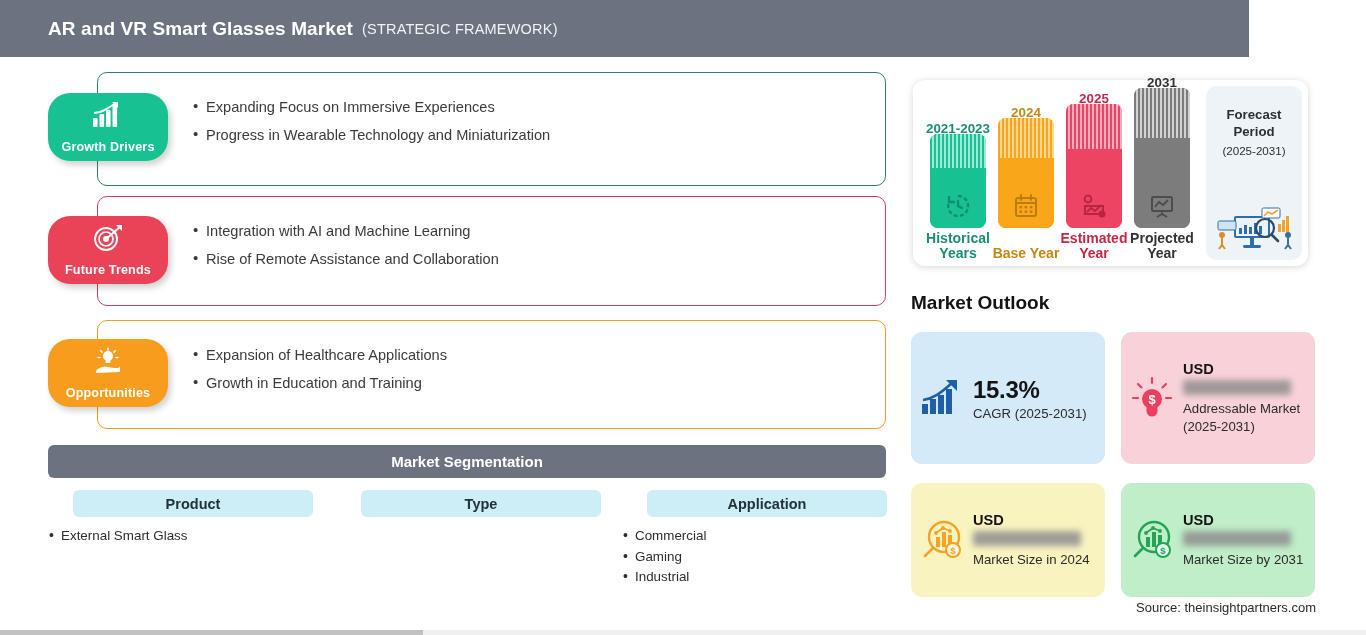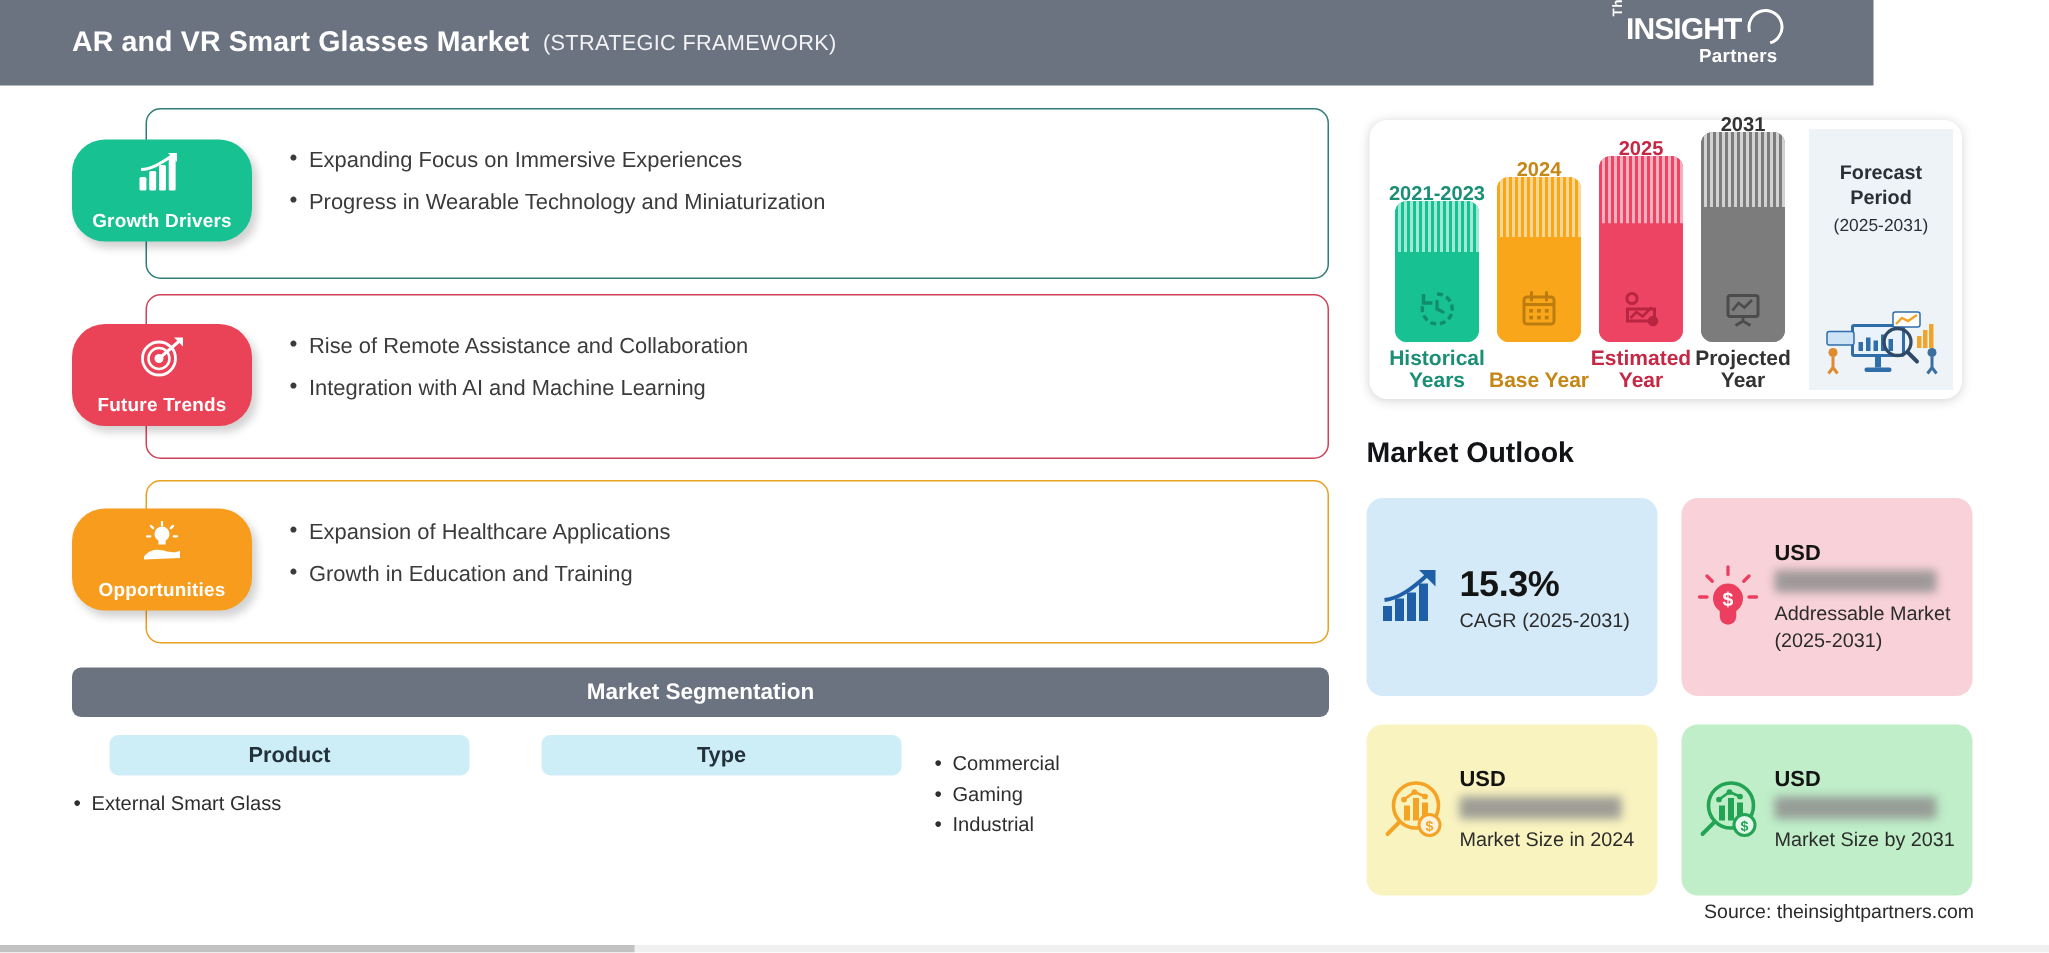--- a/index.html
+++ b/index.html
@@ -163,21 +163,21 @@
   }
   .tl-cap {
     position: absolute; left: -9px; width: 80px; bottom: -2px;
     text-align: center; font-size: 14px; font-weight: bold;
     line-height: 14.5px;
   }
 
   .forecast {
     position: absolute; right: 6px; top: 6px;
     width: 96px; height: 174px;
-    background: #eef3f8; border-radius: 0;
+    background: #eef3f8; border-radius: 10px;
     display: flex; flex-direction: column; align-items: center;
   }
   .forecast-title {
     margin-top: 20px; text-align: center;
     font-size: 13.2px; font-weight: bold; color: #2a2f35; line-height: 17px;
   }
   .forecast-sub {
     margin-top: 4px; text-align: right;
     font-size: 11.6px; color: #2a2f35;
   }
@@ -223,38 +223,32 @@
     position: absolute; left: 0; top: 0;
     width: 423px; height: 5px; background: #c2c2c2;
   }
 </style>
 </head>
 <body>
 
 <div class="header">
   <span class="header-title">AR and VR Smart Glasses Market</span>
   <span class="header-sub">(STRATEGIC FRAMEWORK)</span>
-  <div class="logo">
-    <span class="logo-the">The</span>
-    <span class="logo-insight">INSIGHT</span>
-    <span class="logo-arc"></span>
-    <span class="logo-partners">Partners</span>
-  </div>
 </div>
 
 <div class="callout growth">
   <ul class="callout-list">
     <li>Expanding Focus on Immersive Experiences</li>
     <li>Progress in Wearable Technology and Miniaturization</li>
   </ul>
 </div>
 <div class="callout trends">
   <ul class="callout-list">
+    <li>Integration with AI and Machine Learning</li>
     <li>Rise of Remote Assistance and Collaboration</li>
-    <li>Integration with AI and Machine Learning</li>
   </ul>
 </div>
 <div class="callout opportunity">
   <ul class="callout-list">
     <li>Expansion of Healthcare Applications</li>
     <li>Growth in Education and Training</li>
   </ul>
 </div>
 
 <div class="badge growth">
@@ -309,20 +303,21 @@
   <ul class="seg-items">
     <li>External Smart Glass</li>
   </ul>
 </div>
 
 <div class="seg-col c1">
   <div class="seg-head">Type</div>
 </div>
 
 <div class="seg-col c2">
+  <div class="seg-head">Application</div>
   <ul class="seg-items">
     <li>Commercial</li>
     <li>Gaming</li>
     <li>Industrial</li>
   </ul>
 </div>
 
 <div class="timeline">
   <div class="tl-bars">
 

